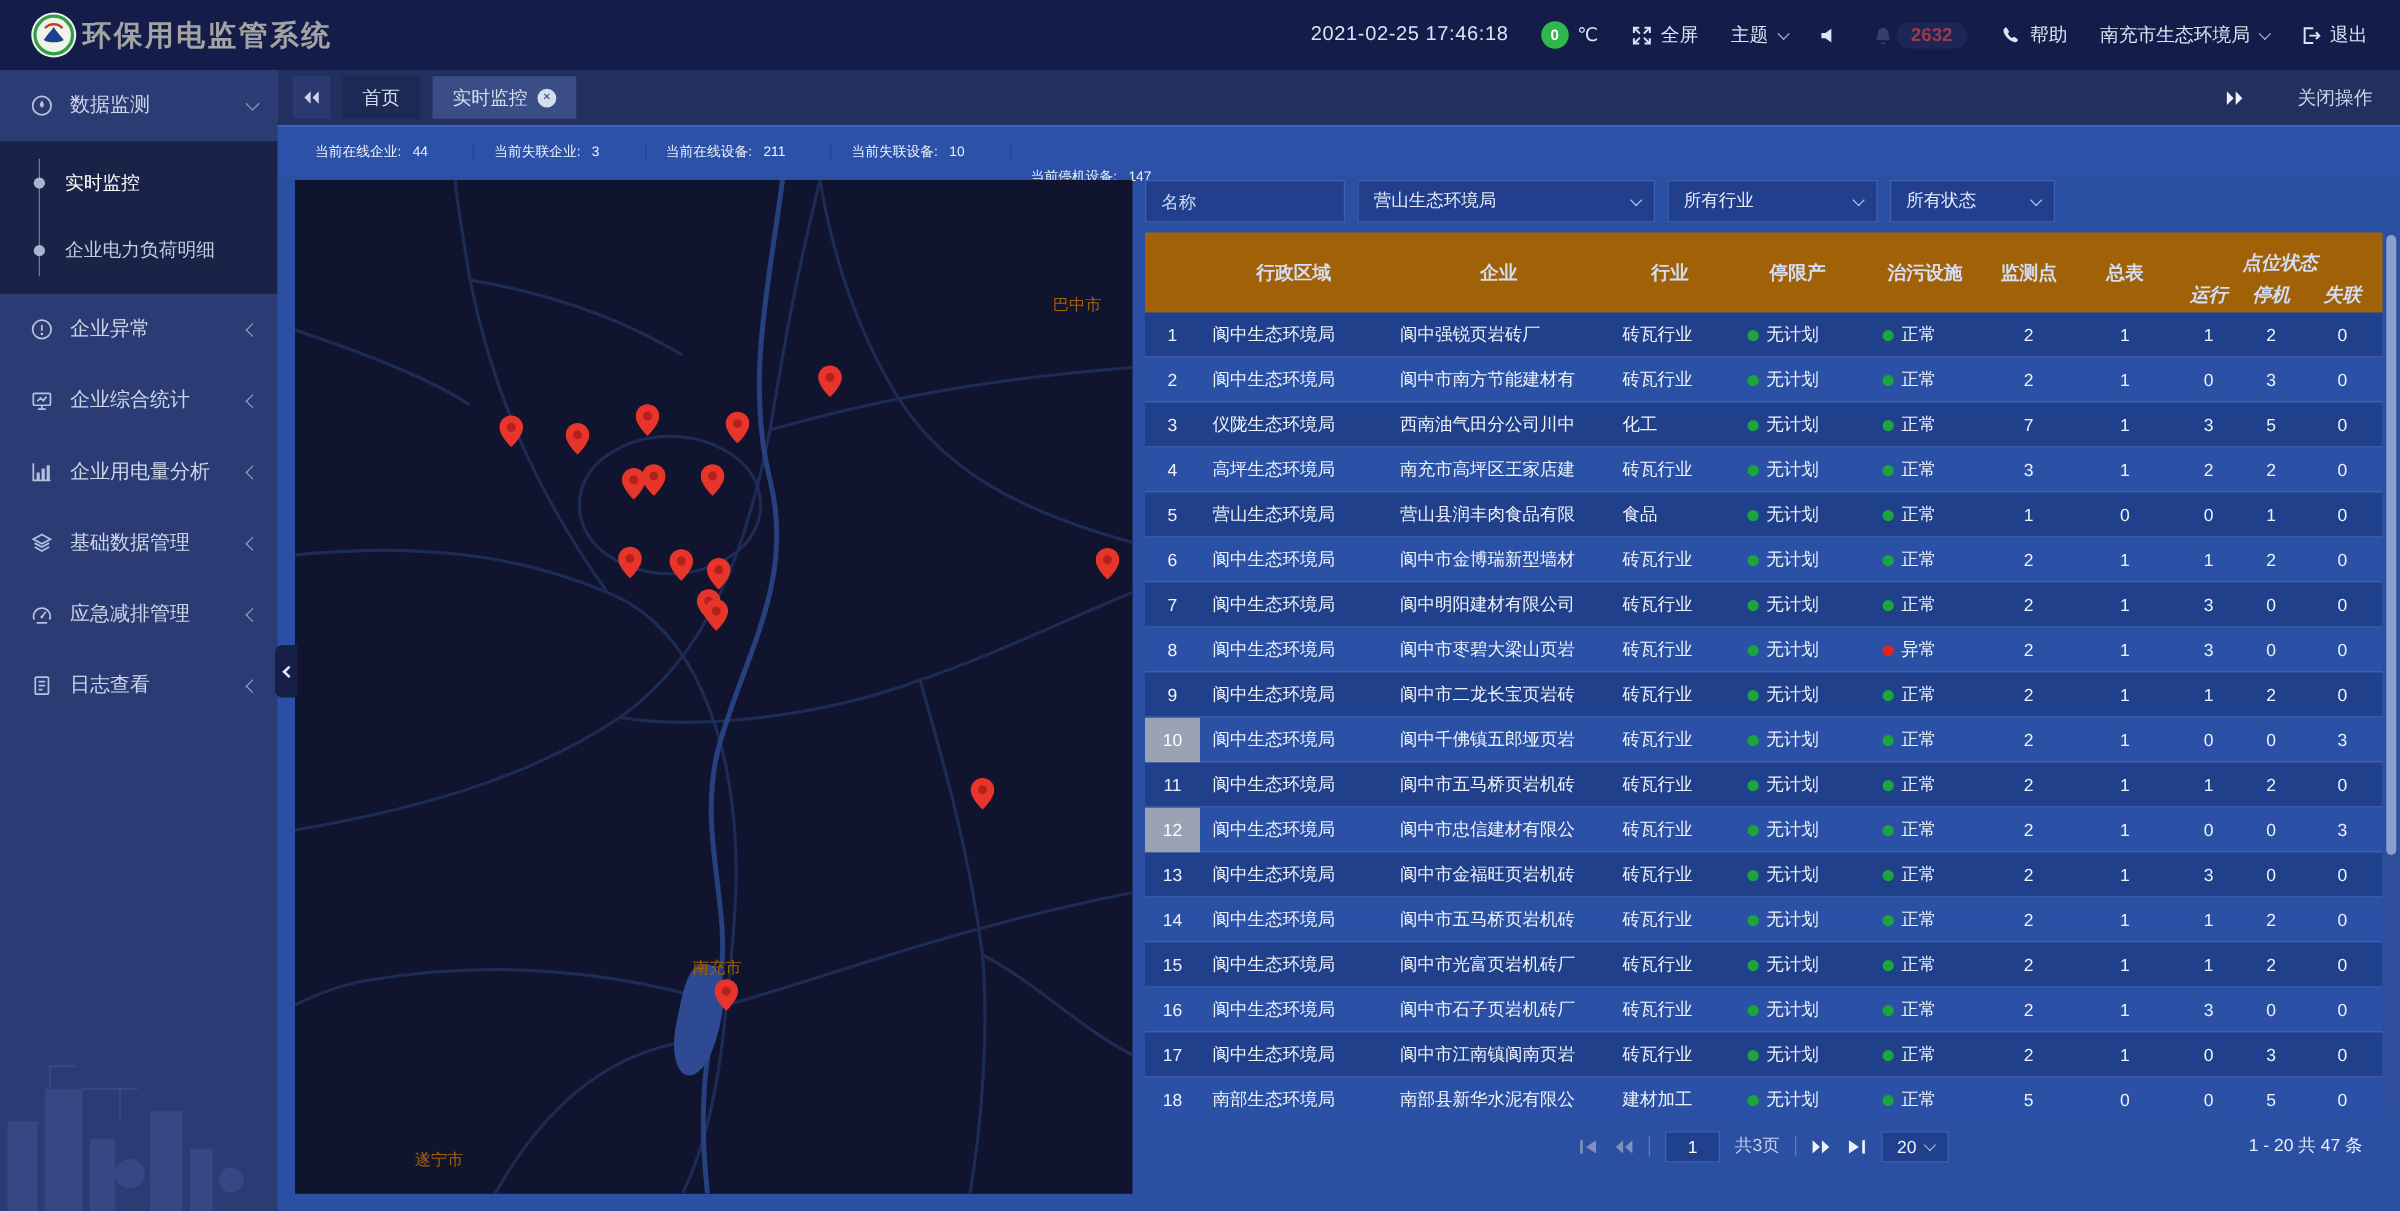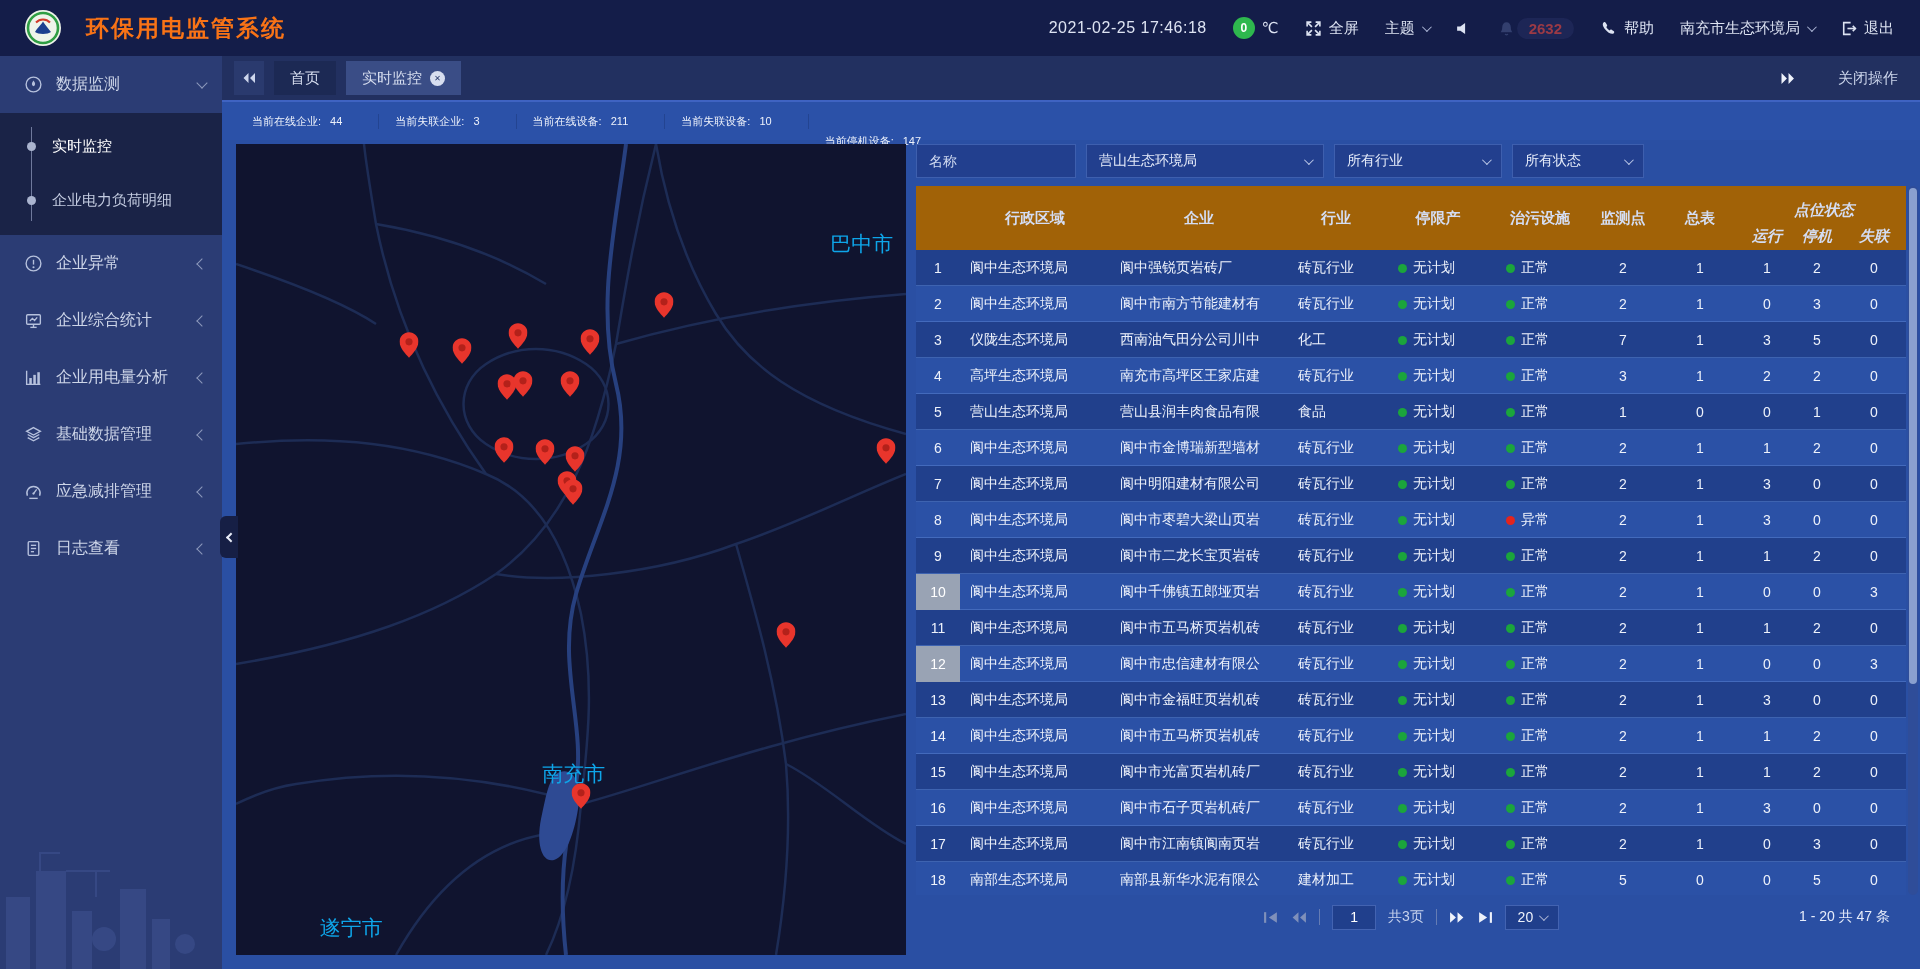--- a/index.html
+++ b/index.html
@@ -2,21 +2,21 @@
 <html><head>
 <meta charset="utf-8">
 <style>
   * { margin:0; padding:0; box-sizing:border-box; }
   html,body { width:1920px; height:969px; overflow:hidden; }
   body { font-family:"Liberation Sans","DejaVu Sans",sans-serif; background:#2a4fa3; color:#e9eefb; position:relative; }
 
   
   .topbar { height:56px; background:#141d49; display:flex; align-items:center; padding:0 26px 0 24px; }
   .logo { width:38px; height:38px; flex:none; }
-  .app-title { font-size:23px; font-weight:bold; letter-spacing:2px; color:#f97316; margin-left:24px; }
+  .app-title { font-size:23px; font-weight:bold; letter-spacing:2px; color:#a3a3a3; margin-left:4px; }
   .top-right { margin-left:auto; display:flex; align-items:center; gap:26px; font-size:15px; color:#dde3f2; }
   .top-item { display:flex; align-items:center; gap:7px; cursor:default; white-space:nowrap; }
   .datetime { font-size:16px; letter-spacing:.5px; }
   .temp-badge { width:22px; height:22px; border-radius:50%; background:#2eb84e; color:#fff; font-size:12px; font-weight:bold; display:flex; align-items:center; justify-content:center; }
   .hicon { width:17px; height:17px; display:inline-flex; }
   .hicon svg { width:100%; height:100%; stroke:currentColor; stroke-width:1.5; fill:none; }
   .caret { width:7px; height:7px; border-right:1.5px solid #aab4d4; border-bottom:1.5px solid #aab4d4; transform:rotate(45deg) translateY(-2px); display:inline-block; }
   .bell-wrap { display:flex; align-items:center; gap:2px; color:#36427023; }
   .bell { width:17px; height:17px; color:#333f6e; }
   .notif-badge { background:#1d2656; border-radius:11px; padding:2px 12px; color:#9c3a45; font-weight:bold; font-size:15px; }
@@ -55,21 +55,21 @@
   .stat { padding:0 36px 0 16px; border-right:1px solid rgba(12,30,75,.25); white-space:nowrap; }
   .stat:last-child { border-right:none;margin-top:41px; }
   .stat .v { margin-left:6px; }
 
   .content { flex:1; display:flex; gap:10px; padding:4px 14px 0 14px; position:relative; min-height:0; }
 
   
   .map { width:670px; height:811px; flex:none; background:#10142f; position:relative; overflow:visible; }
   .map-inner { position:absolute; inset:0; overflow:hidden; }
   .map-roads { position:absolute; inset:0; }
-  .city-label { position:absolute; transform:translate(-50%,-50%); color:#0ea5e9; font-size:21px; white-space:nowrap; }
+  .city-label { position:absolute; transform:translate(-50%,-50%); color:#a16207; font-size:13px; white-space:nowrap; }
   .pin { position:absolute; width:19px; height:26px; transform:translate(-50%,-100%); cursor:pointer; }
   .pin svg { width:100%; height:100%; display:block; }
   .map-collapse { position:absolute; left:-16px; top:372px; width:18px; height:42px; background:#161f45; border-radius:6px 0 0 6px; display:flex; align-items:center; justify-content:center; cursor:pointer; }
   .map-collapse .arr { width:7px; height:7px; border-left:2px solid #e8ecf8; border-bottom:2px solid #e8ecf8; transform:rotate(45deg) translate(1px,-1px); }
 
   
   .panel { flex:1; display:flex; flex-direction:column; min-width:0; }
   .filters { display:flex; gap:10px; height:34px; margin-bottom:8px; flex:none; }
   .f-input { width:160px; background:#223f8e; border:1px solid #3e5fae; color:#e6ecfa; font-size:14px; padding:0 12px; outline:none; font-family:inherit; }
   .f-input::placeholder { color:#cfd9f0; }

